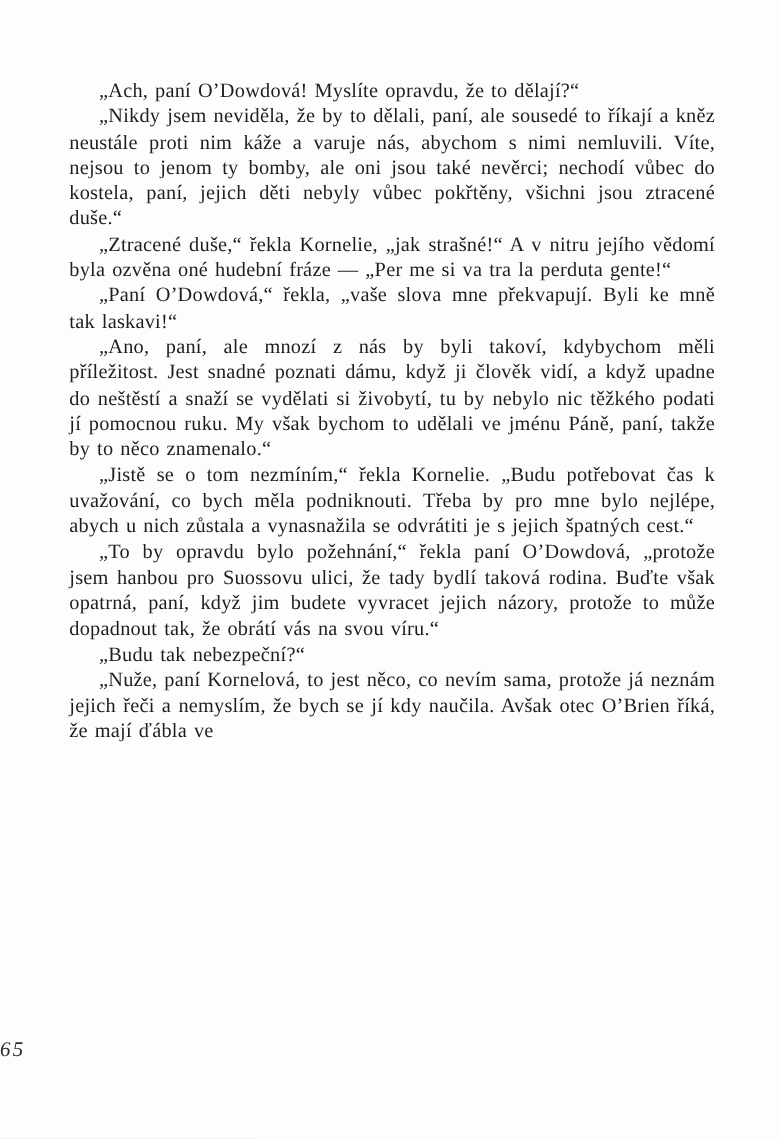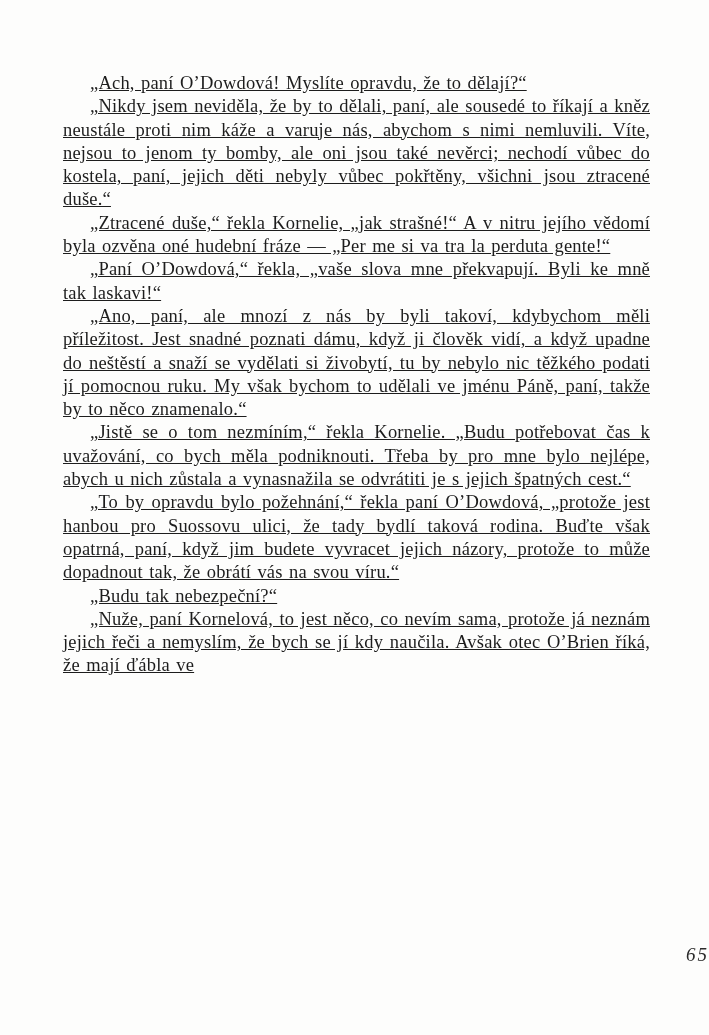--- a/index.html
+++ b/index.html
@@ -25,43 +25,42 @@
     font-size: 18.5px;
     line-height: 23.3px;
     text-align: justify;
     letter-spacing: 0.2px;
     word-spacing: 1.5px;
   }
   .text-block p {
     margin: 0;
     padding: 0;
     text-indent: 27px;
-    text-decoration: underline;
   }
   .page-number {
     position: absolute;
     top: 944px;
     left: 0;
     width: 100%;
-    text-align: right;
+    text-align: left;
     font-size: 19px;
     font-style: italic;
     letter-spacing: 2px;
     color: #2a2a2a;
   }
 </style>
 </head>
 <body>
 
 <div class="scan-page">
   <div class="text-block">
     <p>„Ach, paní O’Dowdová! Myslíte opravdu, že to dělají?“</p>
     <p>„Nikdy jsem neviděla, že by to dělali, paní, ale sousedé to říkají a kněz neustále proti nim káže a varuje nás, abychom s nimi nemluvili. Víte, nejsou to jenom ty bomby, ale oni jsou také nevěrci; nechodí vůbec do kostela, paní, jejich děti nebyly vůbec pokřtěny, všichni jsou ztracené duše.“</p>
     <p>„Ztracené duše,“ řekla Kornelie, „jak strašné!“ A v nitru jejího vědomí byla ozvěna oné hudební fráze — „Per me si va tra la perduta gente!“</p>
     <p>„Paní O’Dowdová,“ řekla, „vaše slova mne překvapují. Byli ke mně tak laskavi!“</p>
     <p>„Ano, paní, ale mnozí z nás by byli takoví, kdybychom měli příležitost. Jest snadné poznati dámu, když ji člověk vidí, a když upadne do neštěstí a snaží se vydělati si živobytí, tu by nebylo nic těžkého podati jí pomocnou ruku. My však bychom to udělali ve jménu Páně, paní, takže by to něco znamenalo.“</p>
     <p>„Jistě se o tom nezmíním,“ řekla Kornelie. „Budu potřebovat čas k uvažování, co bych měla podniknouti. Třeba by pro mne bylo nejlépe, abych u nich zůstala a vynasnažila se odvrátiti je s jejich špatných cest.“</p>
-    <p>„To by opravdu bylo požehnání,“ řekla paní O’Dowdová, „protože jest hanbou pro Suossovu ulici, že tady bydlí taková rodina. Buďte však opatrná, paní, když jim budete vyvracet jejich názory, protože to může dopadnout tak, že obrátí vás na svou víru.“</p>
+    <p>„To by opravdu bylo požehnání,“ řekla paní O’Dowdová, „protože jsem hanbou pro Suossovu ulici, že tady bydlí taková rodina. Buďte však opatrná, paní, když jim budete vyvracet jejich názory, protože to může dopadnout tak, že obrátí vás na svou víru.“</p>
     <p>„Budu tak nebezpeční?“</p>
     <p>„Nuže, paní Kornelová, to jest něco, co nevím sama, protože já neznám jejich řeči a nemyslím, že bych se jí kdy naučila. Avšak otec O’Brien říká, že mají ďábla ve</p>
   </div>
   <div class="page-number">65</div>
 </div>
 
 </body></html>

